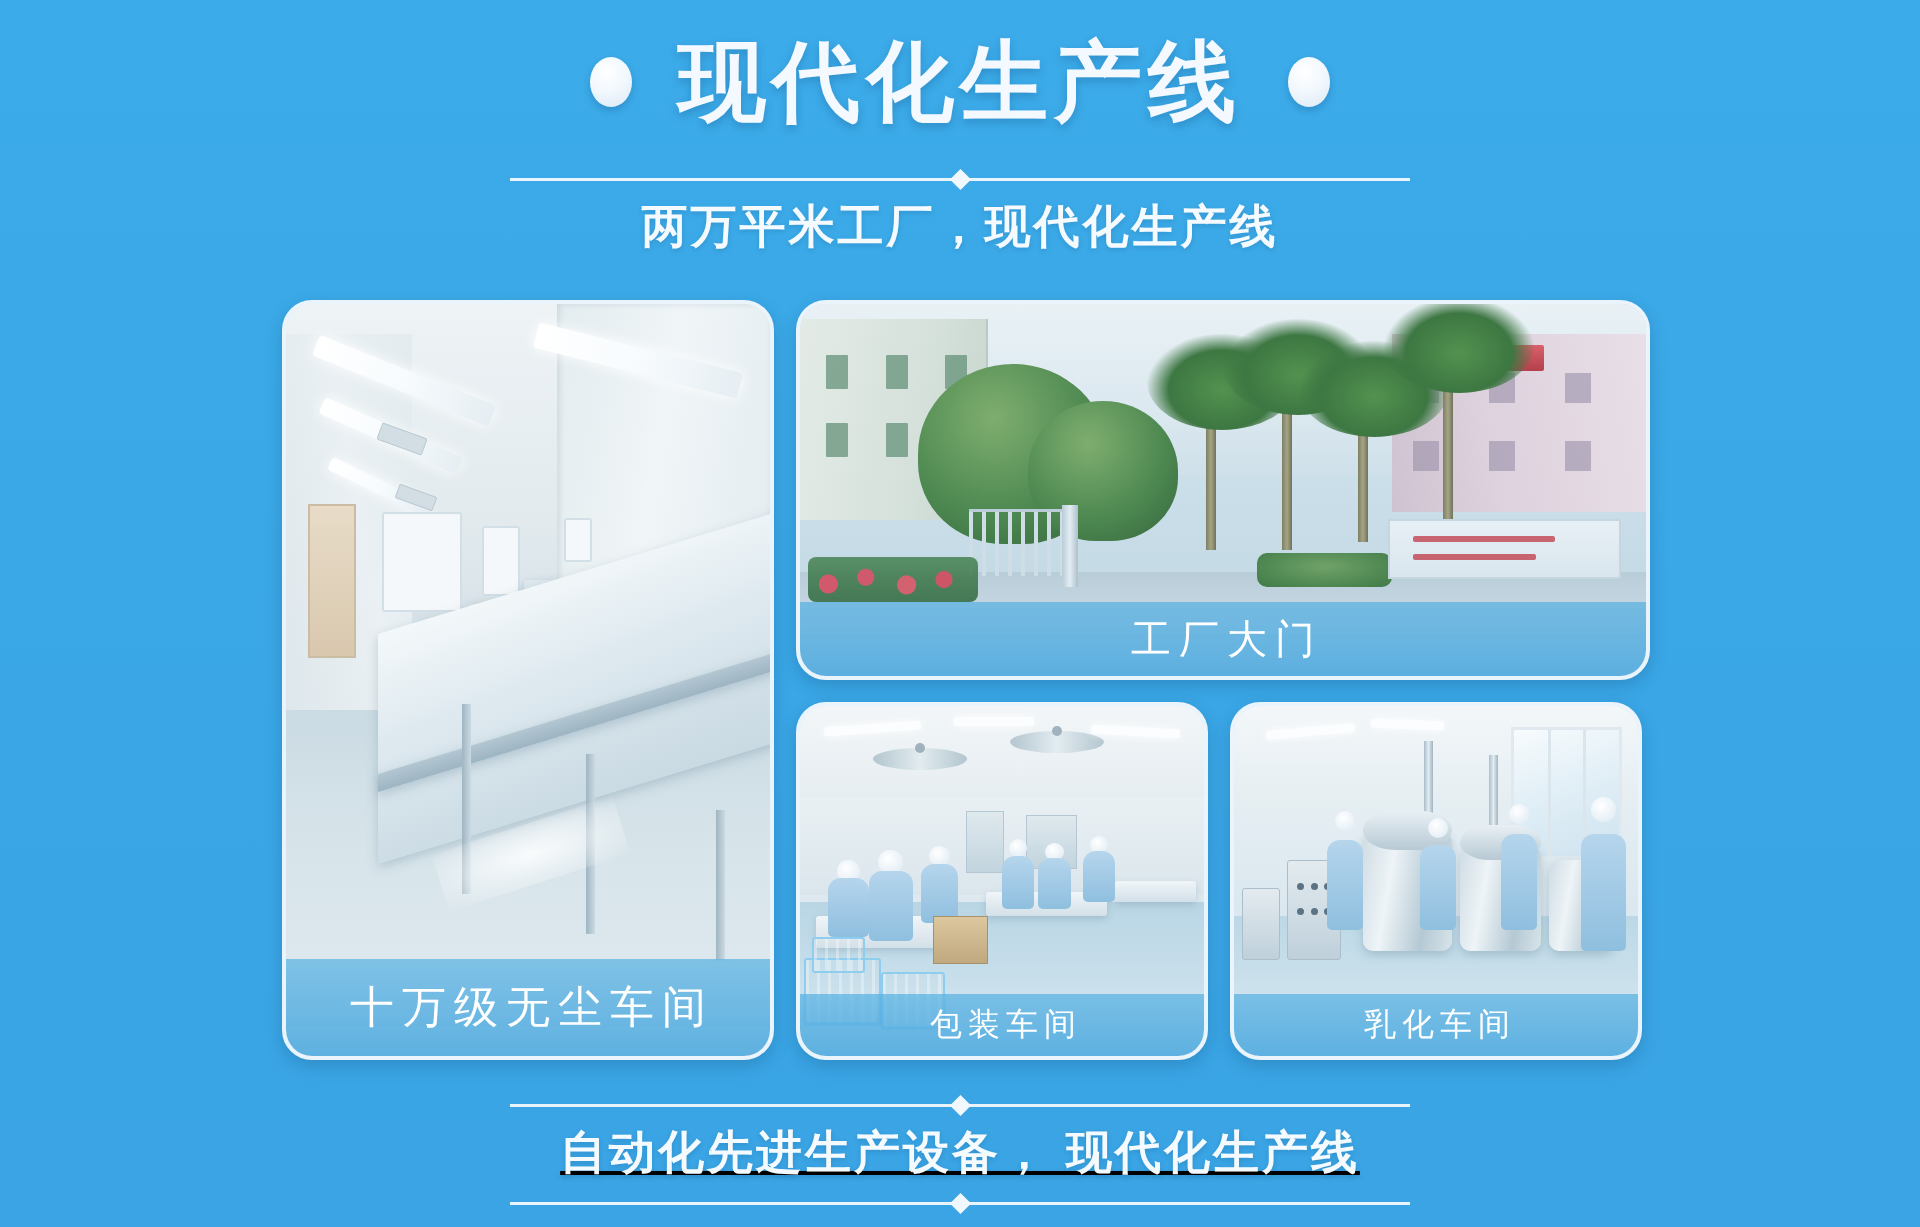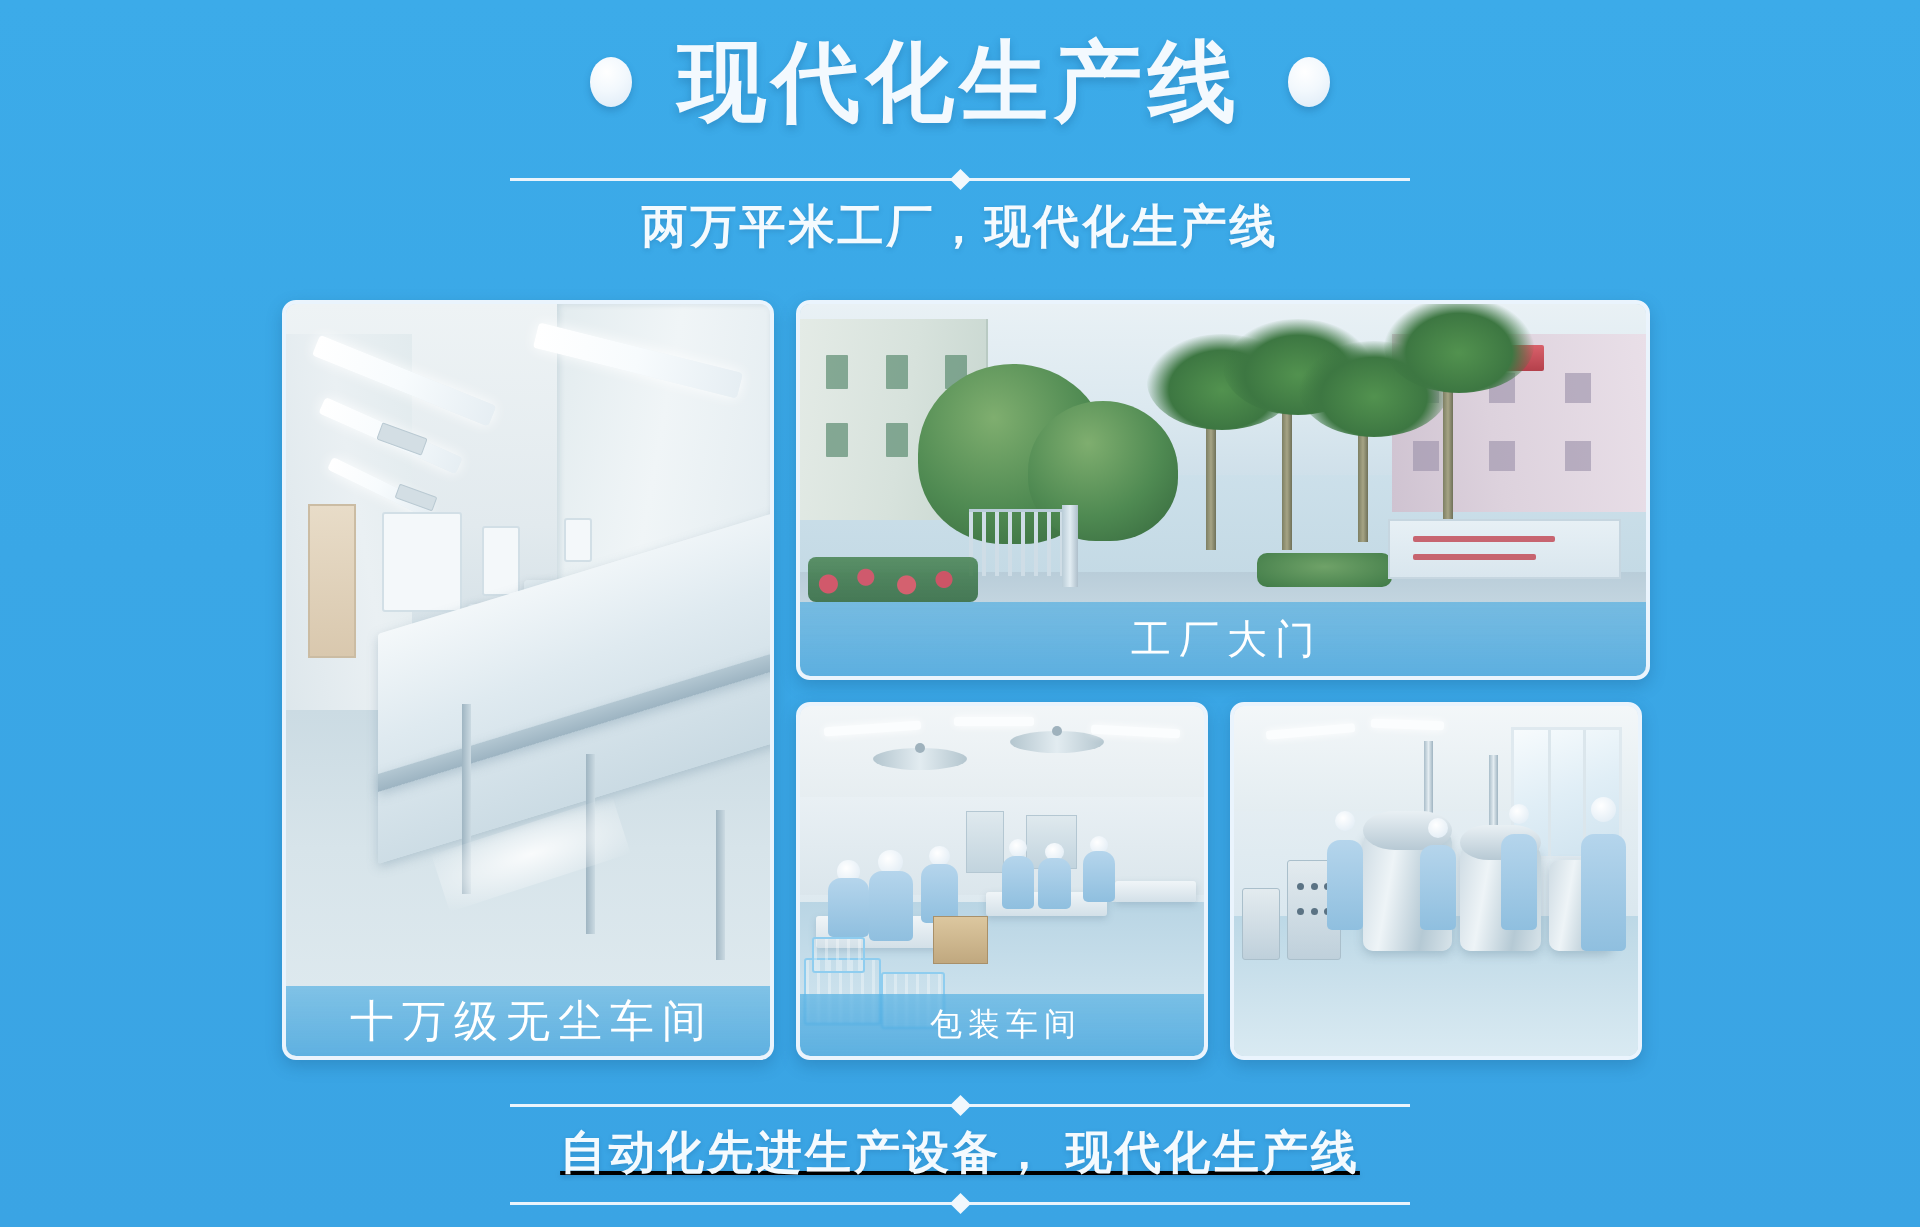--- a/index.html
+++ b/index.html
@@ -108,21 +108,21 @@
     display: flex;
     gap: 22px;
   }
   .col-left  { width: 492px; flex: 0 0 492px; display: flex; }
   .col-right { flex: 1 1 auto; display: flex; flex-direction: column; gap: 22px; }
   .row-bottom { flex: 1 1 auto; display: flex; gap: 22px; }
   .row-bottom .photo { flex: 1 1 0; }
 
   .photo {
     position: relative;
-    border-radius: 14px;
+    border-radius: 30px;
     overflow: hidden;
     border: 4px solid #eaf4fd;
     box-shadow: 0 6px 16px rgba(15,70,115,0.25);
     background: #cfe3ef;
     width: 100%;
   }
   .photo-body {
     position: absolute;
     inset: 0;
     overflow: hidden;
@@ -138,21 +138,21 @@
     justify-content: center;
     background: linear-gradient(180deg, rgba(70,170,225,0.62) 0%, rgba(58,160,220,0.78) 100%);
     color: #ffffff;
     font-size: 40px;
     font-weight: 400;
     letter-spacing: 8px;
     text-indent: 8px;
     white-space: nowrap;
     backdrop-filter: blur(1px);
   }
-  .photo--tall .caption { height: 70px; font-size: 44px; text-align: center; }
+  .photo--tall .caption { height: 97px; font-size: 44px; text-align: center; }
   .photo--small .caption { height: 62px; font-size: 32px; letter-spacing: 6px; }
 
   
   .sc-clean {
     background:
       linear-gradient(178deg, #e7eef1 0%, #dce7ec 30%, #cfdde4 62%, #c3d6df 100%);
   }
   .sc-clean .ceiling {
     position: absolute; top: 0; left: 0; right: 0; height: 42%;
     background: linear-gradient(180deg, #eef3f5 0%, #e2eaee 70%, #d7e2e8 100%);
@@ -599,20 +599,21 @@
             </div>
             <div class="worker" style="left:66%;top:28%;width:9%;height:36%">
               <div class="head"></div>
                 <div class="body"></div>
             </div>
             <div class="worker" style="left:86%;top:26%;width:11%;height:44%">
               <div class="head"></div>
                 <div class="body"></div>
             </div>
           </div>
+          <div class="caption">乳化车间</div>
         </div>
 
       </div>
     </div>
   </div>
 
   <div class="ribbon ribbon--footer">
     <div class="ribbon-rule"></div>
     <div class="ribbon-text">自动化先进生产设备， 现代化生产线</div>
     <div class="ribbon-rule"></div>

